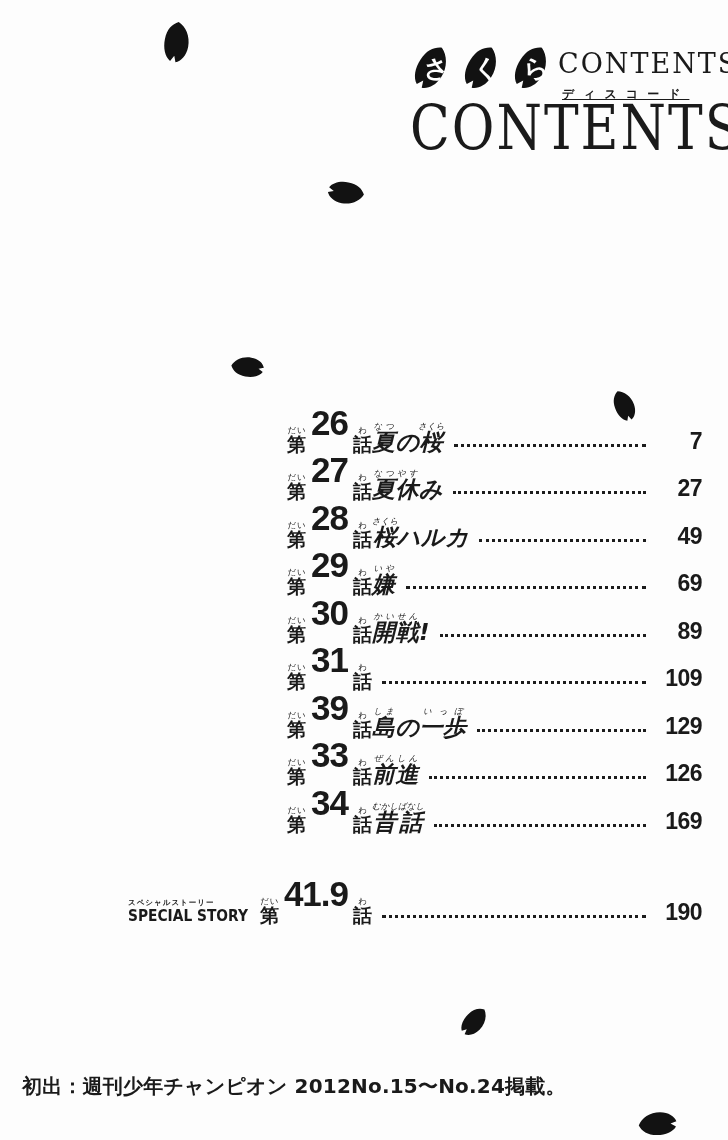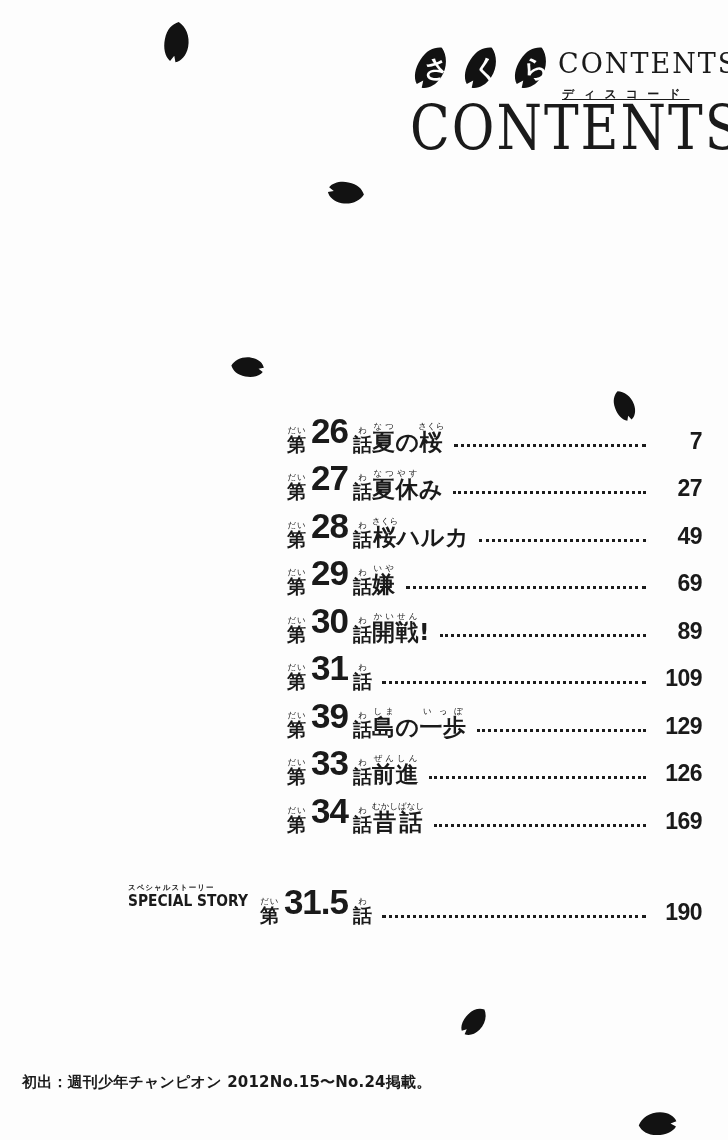--- a/index.html
+++ b/index.html
@@ -38,43 +38,43 @@
     position:absolute;left:0;top:56px;width:300px;
     font-family:"DejaVu Serif", serif;
     font-size:52px;letter-spacing:2px;text-align:center;white-space:nowrap;
     transform:scaleY(1.18);transform-origin:top center;font-weight:500;
   }
   
   .toc{position:absolute;left:128px;top:408px;width:574px;}
   .row{display:flex;align-items:flex-end;height:47.5px;}
   .row.special{margin-top:44px;}
   .sp-col{width:104px;flex:0 0 104px;display:flex;flex-direction:column;
-          align-items:flex-start;margin-bottom:18px;}
+          align-items:flex-start;margin-bottom:3px;}
   .sp-ruby{font-size:7.5px;letter-spacing:1px;white-space:nowrap;font-weight:600;}
   .sp-text{font-size:15px;font-weight:bold;letter-spacing:0;white-space:nowrap;
            transform:scaleX(0.92);transform-origin:left bottom;line-height:1.1;}
   .chap{flex:0 0 auto;min-width:140px;display:flex;align-items:flex-end;margin-bottom:2px;justify-content:flex-end;}
   .chap ruby{font-size:19px;font-weight:600;line-height:1;}
   .chap rt,.title rt{font-size:8.5px;font-weight:500;letter-spacing:0;}
   .chap .num{
     font-family:"Liberation Sans", sans-serif;
     font-size:35px;font-weight:bold;line-height:0.82;
-    letter-spacing:-1px;margin:8px 5px;
+    letter-spacing:-1px;margin:16px 5px;
   }
   .title{flex:0 0 auto;font-size:23px;font-weight:600;line-height:1;
-         letter-spacing:0.5px;margin-bottom:2px;white-space:nowrap;}
+         letter-spacing:0.5px;margin-bottom:2px;white-space:nowrap;font-style:italic;}
   .title ruby{line-height:1;}
   .dots{flex:1 1 auto;border-bottom:3.5px dotted #1c1c1c;
         margin:0 6px 9px 10px;min-width:14px;}
   .pageno{flex:0 0 50px;text-align:right;
           font-family:"Liberation Sans", sans-serif;
           font-size:23px;font-weight:600;line-height:1;margin-bottom:3px;
           letter-spacing:-0.5px;}
   
-  .footer{position:absolute;left:22px;top:1070px;font-size:15px;font-weight:600;
+  .footer{position:absolute;left:22px;top:1070px;font-size:20px;font-weight:600;
           line-height:1.6;letter-spacing:0.2px;}
 </style>
 </head>
 <body>
 
 <div class="page">
 
   <div>
       <div class="petal" style="left: 161.36px; top: 20.84px; transform: rotate(6deg);">
         <svg width="31.28" height="42.32" viewBox="0 0 34 46">
@@ -233,21 +233,21 @@
         <div class="dots"></div>
         <div class="pageno">169</div>
       </div>
       <div class="row special">
         <div class="sp-col">
           <div class="sp-ruby">スペシャルストーリー</div>
           <div class="sp-text">SPECIAL STORY</div>
         </div>
         <div class="chap">
           <ruby>第<rt>だい</rt></ruby>
-          <span class="num">31.5</span>
+          <span class="num">41.9</span>
           <ruby>話<rt>わ</rt></ruby>
         </div>
         <div class="dots"></div>
         <div class="pageno">190</div>
       </div>
     </div>
 
   <div class="footer">
     <div>初出：週刊少年チャンピオン 2012No.15〜No.24掲載。</div>
   </div>

